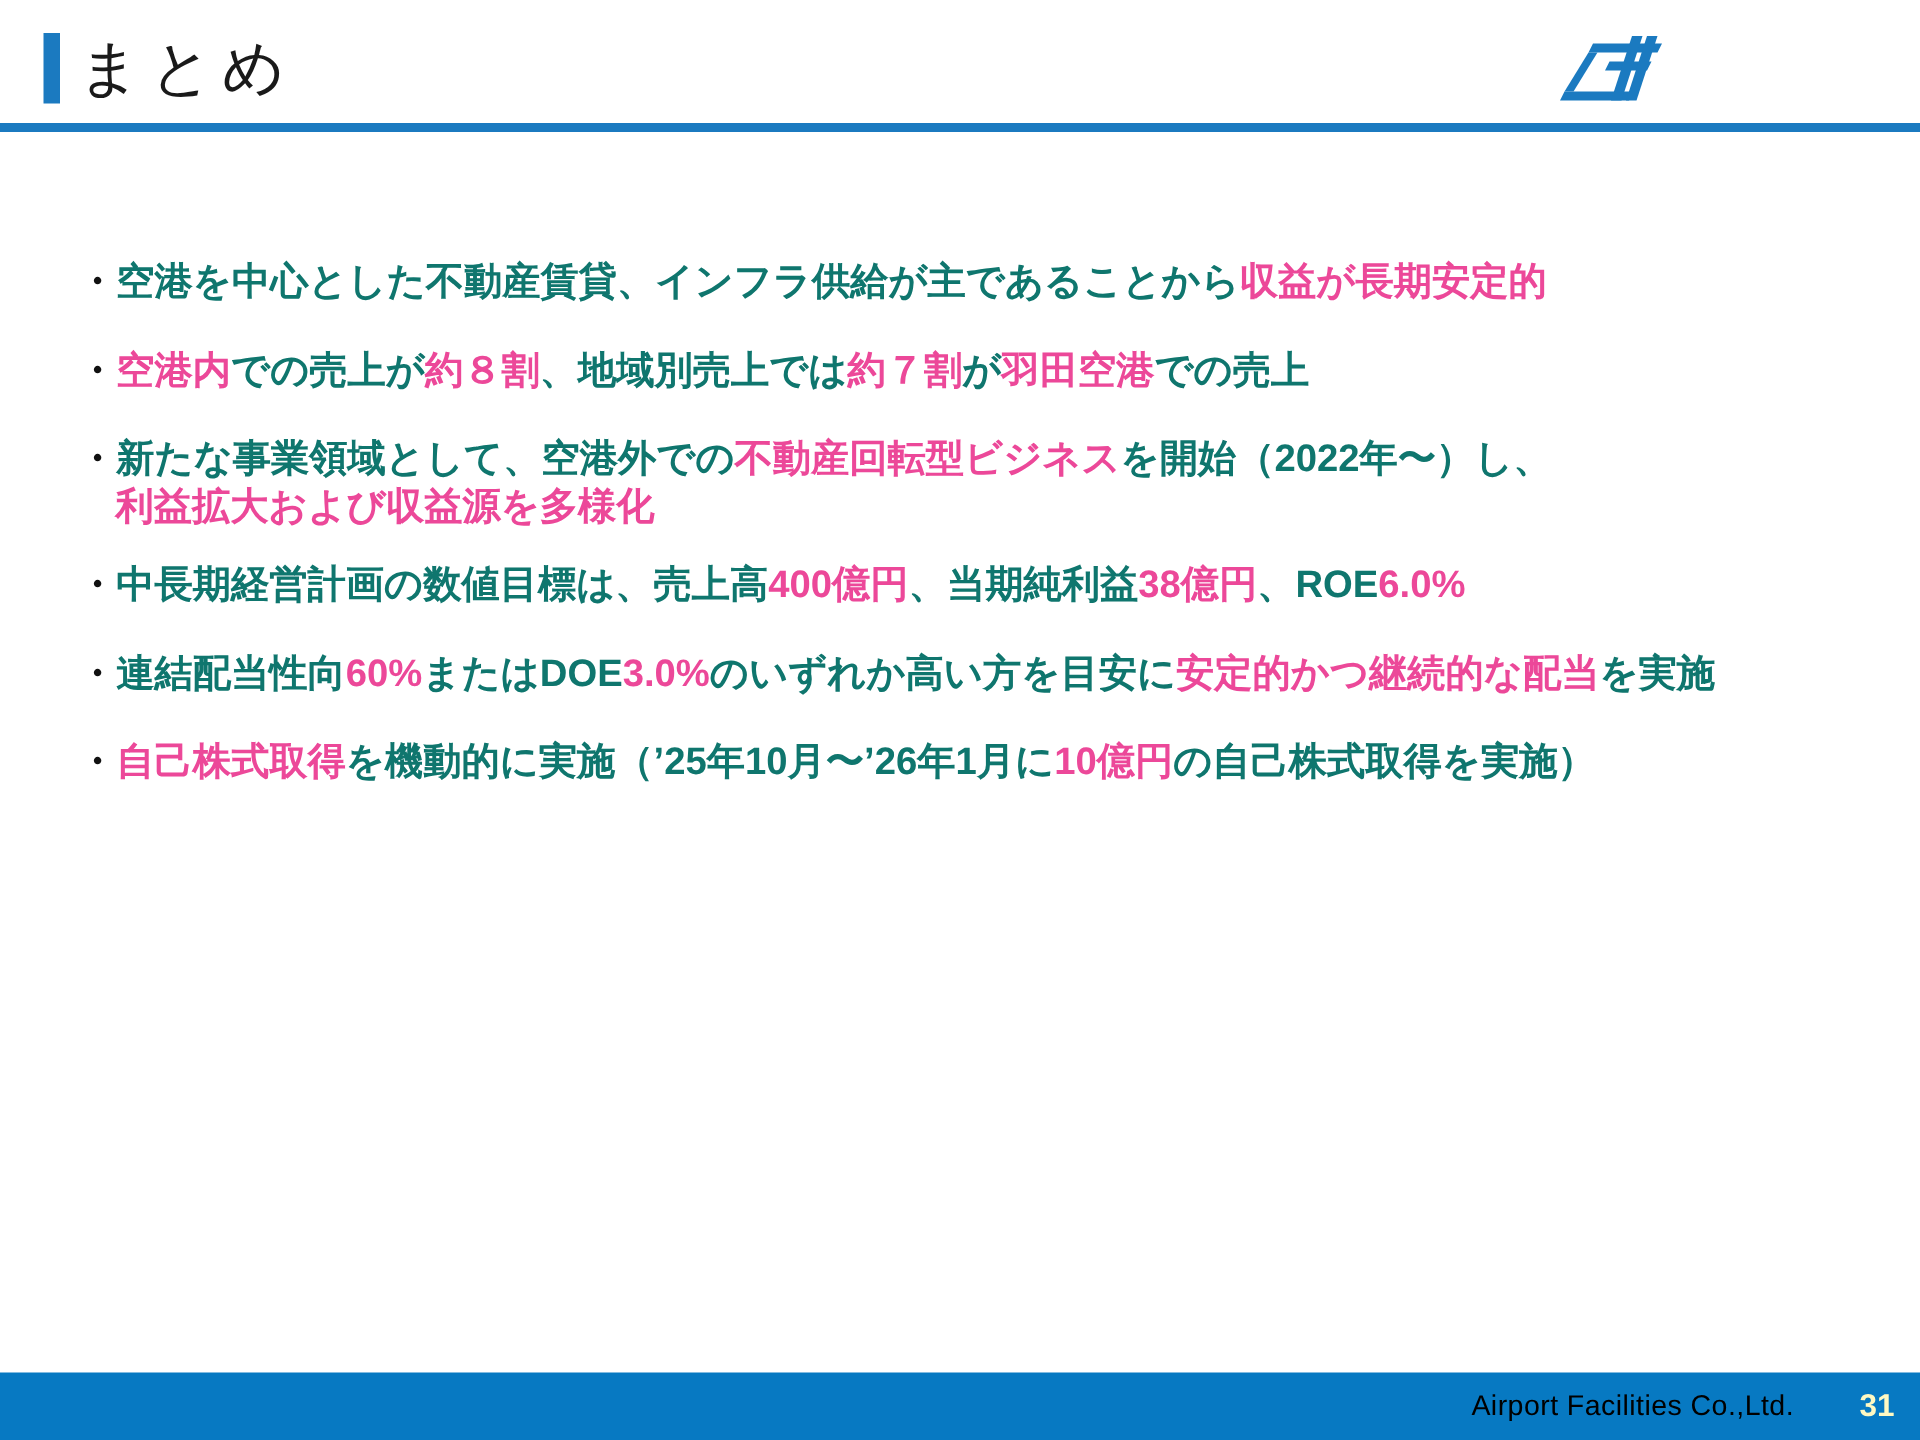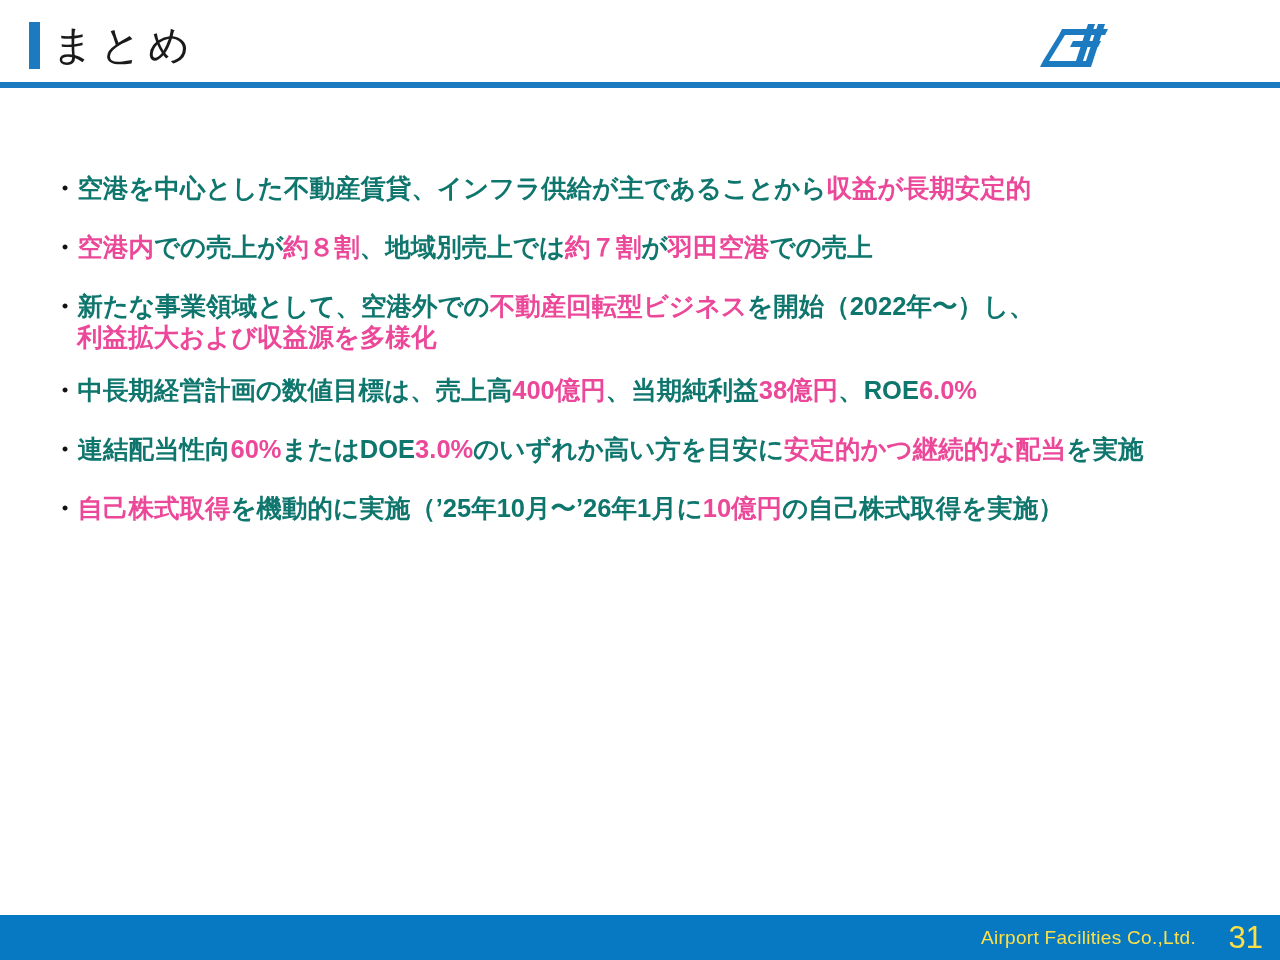--- a/index.html
+++ b/index.html
@@ -110,32 +110,33 @@
     width: 1280px;
     height: 45px;
     background: #0779C2;
   }
   .footer-company {
     position: absolute;
     right: 84px;
     top: 12px;
     font-size: 19px;
     line-height: 22px;
-    color: #fde047;
+    color: #000000;
     letter-spacing: 0.3px;
     white-space: nowrap;
   }
   .footer-page {
     position: absolute;
     right: 17px;
     top: 4px;
-    font-size: 31px;
+    font-size: 21px;
     line-height: 38px;
-    color: #fde047;
+    color: #fef9c3;
     white-space: nowrap;
+    font-weight: bold;
   }
 </style>
 </head>
 <body>
 
 <div class="slide">
 
   <div class="header">
     <div class="title-accent-bar"></div>
     <div class="slide-title">まとめ</div>

